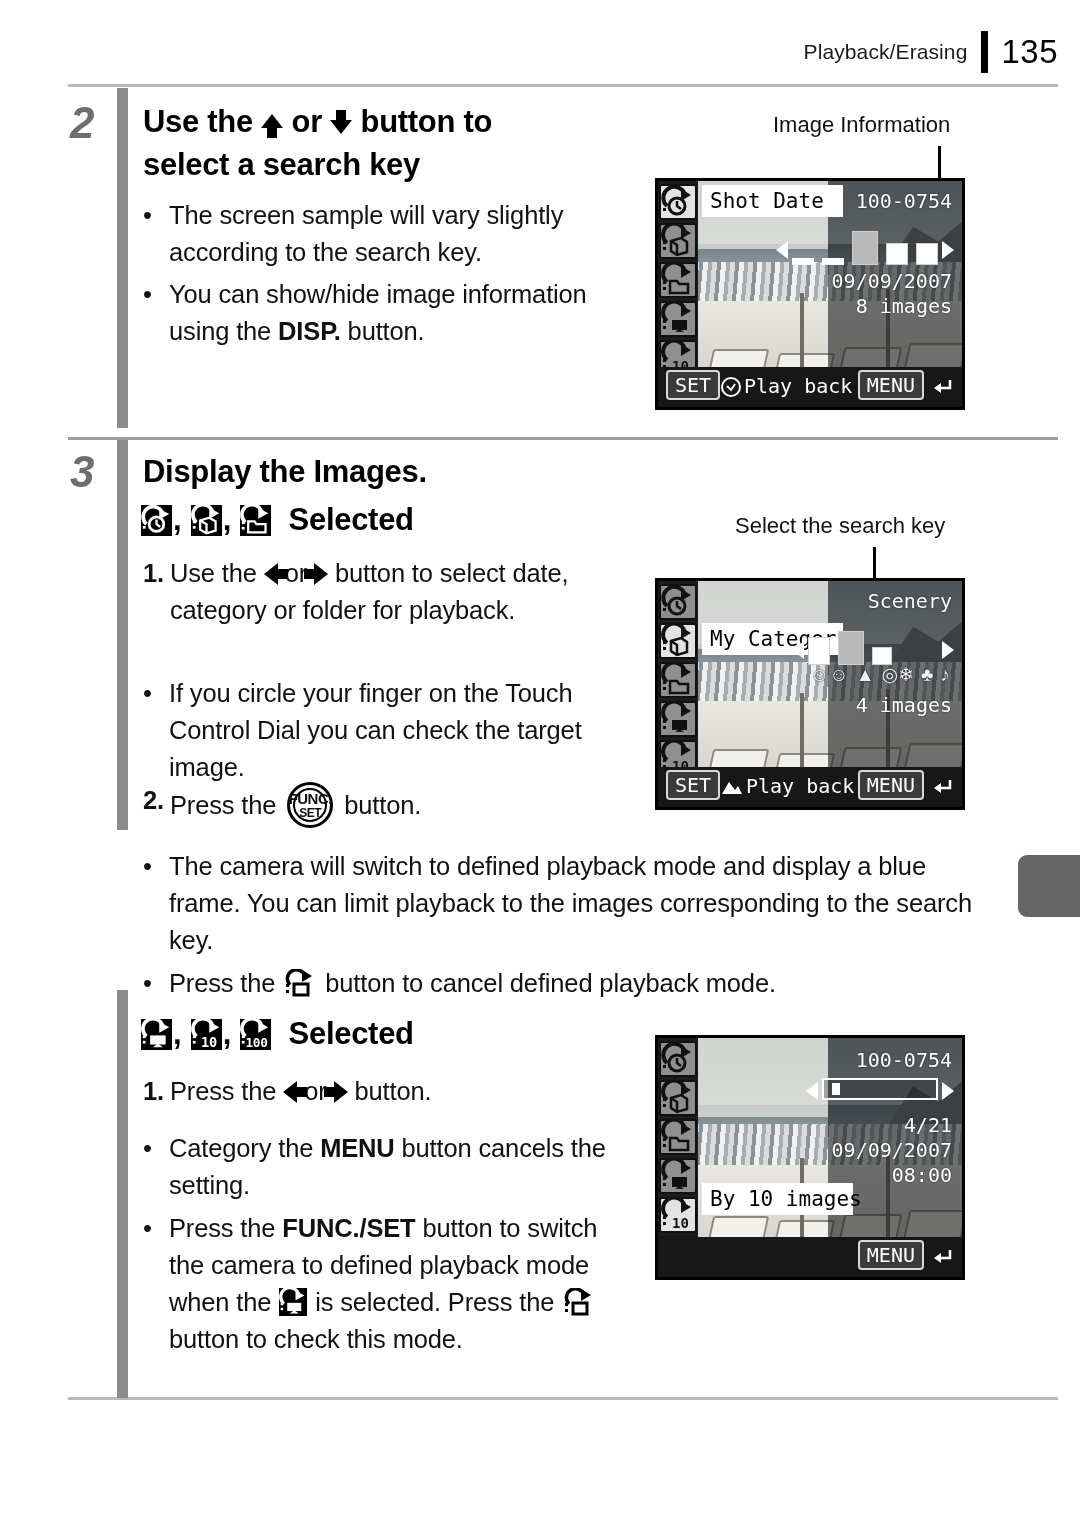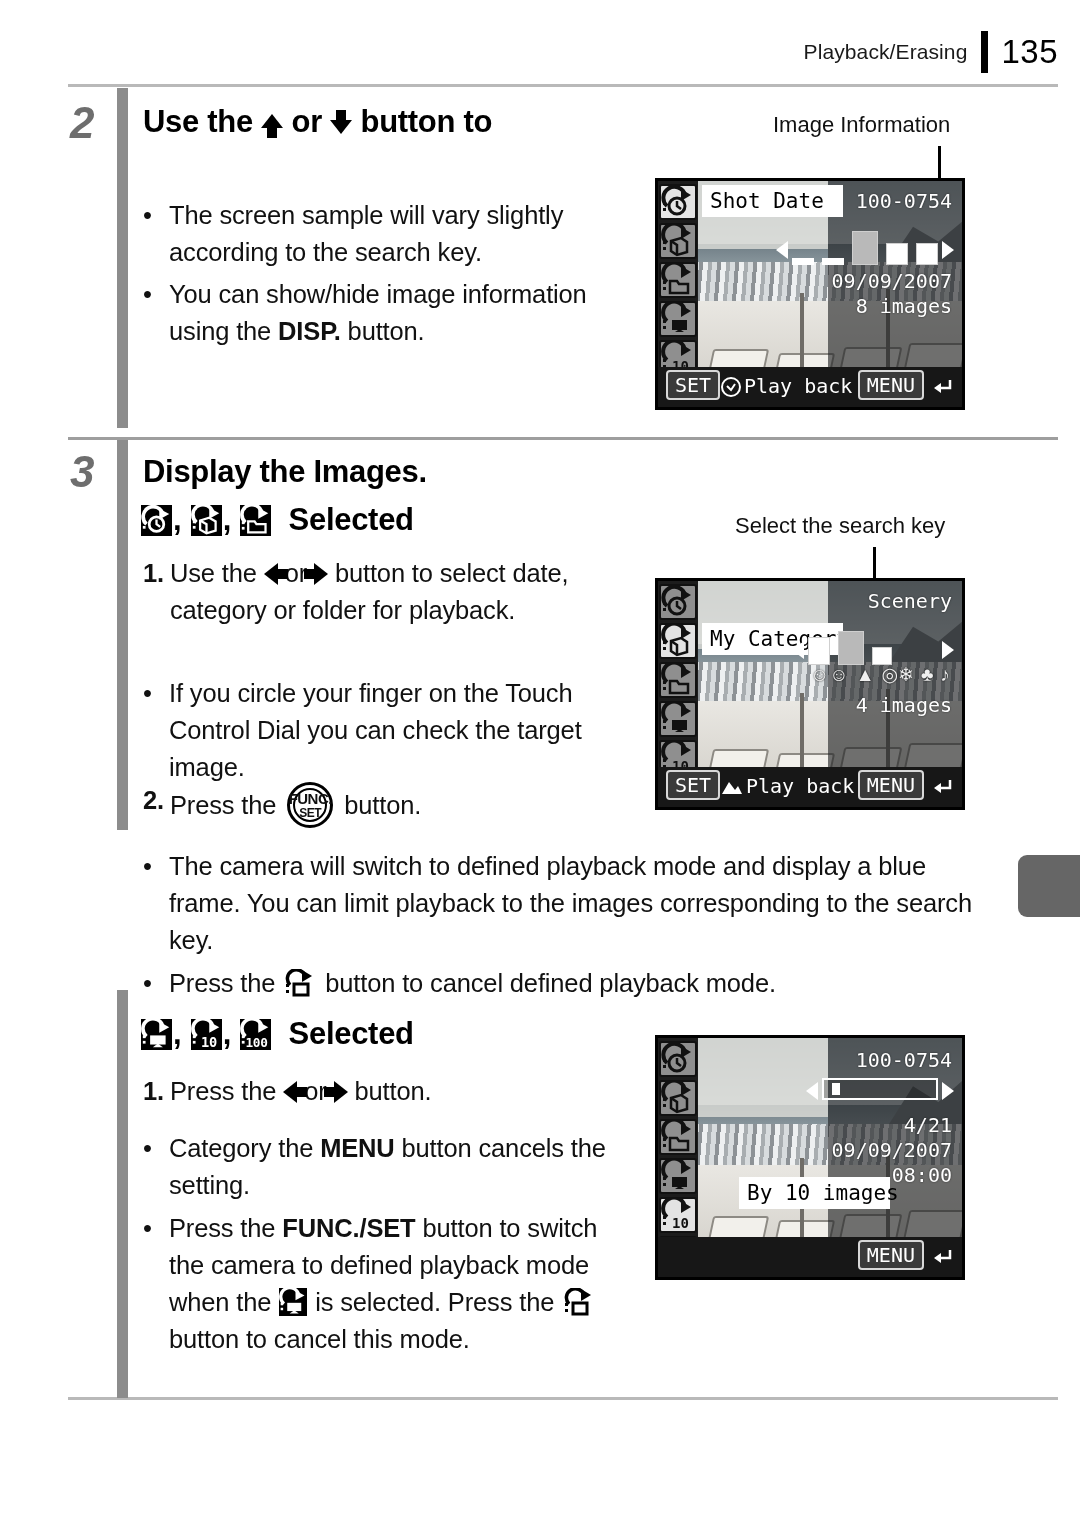--- a/index.html
+++ b/index.html
@@ -359,20 +359,21 @@
   <span class="header-page-no">135</span>
 </div>
 
 <div class="hrule" style="top:84px;"></div>
 
 <div class="step-num" style="left:70px; top:98px;">2</div>
 <div class="step-bar" style="left:117px; top:88px; height:340px;"></div>
 
 <div class="heading" style="left:143px; top:100px; width:490px;">
   <span>Use the </span><span class="arrow ar-up"></span><span> or </span><span class="arrow ar-dn"></span><span> button to</span><br>
+  <span>select a search key</span>
 </div>
 
 <div class="body-text" style="left:143px; top:197px; width:500px;">
   <div class="bullet-row">
     <span class="bullet-dot">•</span>
     <span class="hang">The screen sample will vary slightly according to the search key.</span>
   </div>
   <div class="bullet-row" style="margin-top:5px;">
     <span class="bullet-dot">•</span>
     <span class="hang">You can show/hide image information using the <b>DISP.</b> button.</span>
@@ -735,21 +736,21 @@
             <rect x="10" y="18" width="17" height="10" fill="#fff"></rect>
             <path d="M13 31 L24 31 L18.5 27 Z" fill="#fff"></path>
             <rect x="2" y="18" width="3" height="3" fill="#fff"></rect>
             <rect x="2" y="24" width="3" height="3" fill="#fff"></rect>
           </svg></span><span> is selected. Press the </span><span class="jico"><svg width="30" height="28" viewBox="0 0 30 28">
             <path d="M5 16 A9 9 0 1 1 20 7" fill="none" stroke="#000" stroke-width="3.5"></path>
             <path d="M17 1 L27 7 L17 13 Z" fill="#000"></path>
             <rect x="9" y="15" width="14" height="11" fill="none" stroke="#000" stroke-width="3"></rect>
             <rect x="1" y="15" width="3" height="3" fill="#000"></rect>
             <rect x="1" y="21" width="3" height="3" fill="#000"></rect>
-          </svg></span><span> button to cancel this mode.</span></span>
+          </svg></span><span> button to check this mode.</span></span>
   </div>
 </div>
 
 <div class="lcd" style="left:655px; top:1035px; width:310px; height:245px;">
   <div class="lcd-photo">
     <div class="sky"></div>
     <div class="sea"></div>
     <div class="hill"></div>
     <div class="crowd"></div>
     <div class="sand"></div>
@@ -830,21 +831,21 @@
     <span class="progress-track" style="position:relative; width:116px; height:22px; margin:0 4px;">
       <span class="progress-knob" style="left:8px; top:3px; width:8px; height:12px;"></span>
     </span>
     <span class="sel-arrow-r" style="margin-bottom:0;"></span>
   </div>
 
   <div class="lcd-text" style="right:10px; top:75px;">4/21</div>
   <div class="lcd-text" style="right:10px; top:100px;">09/09/2007</div>
   <div class="lcd-text" style="right:10px; top:125px;">08:00</div>
 
-  <div class="lcd-label" style="left:44px; top:139px; width:135px;margin-left:37px;">By 10 images</div>
+  <div class="lcd-label" style="left:44px; top:145px; width:135px;">By 10 images</div>
 
   <div class="lcd-bottombar"></div>
   <div class="key-badge" style="right:38px; bottom:7px;">MENU</div>
   <svg style="position:absolute; right:8px; bottom:9px;" width="24" height="22" viewBox="0 0 24 22">
     <path d="M20 4 L20 12 L7 12" fill="none" stroke="#fff" stroke-width="2.5"></path>
     <path d="M11 7 L4 12 L11 17 Z" fill="#fff"></path>
   </svg>
 </div>
 
 <div class="hrule" style="top:1397px;"></div>

